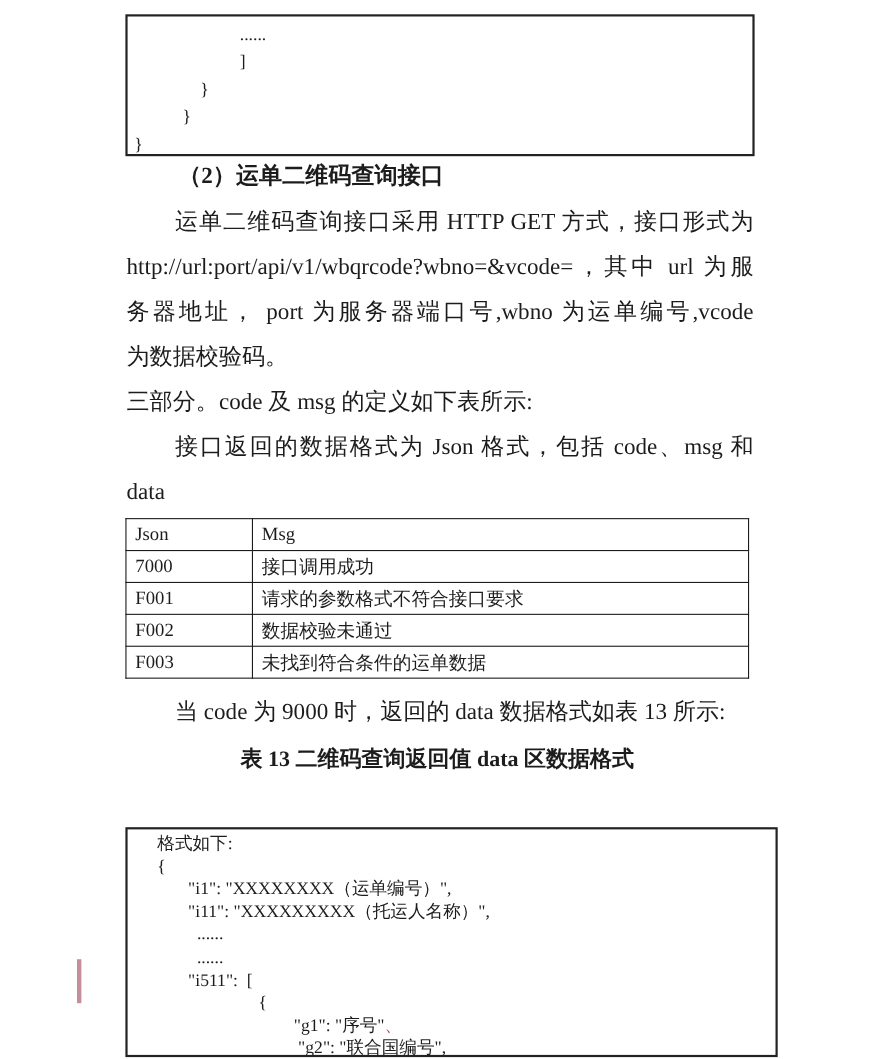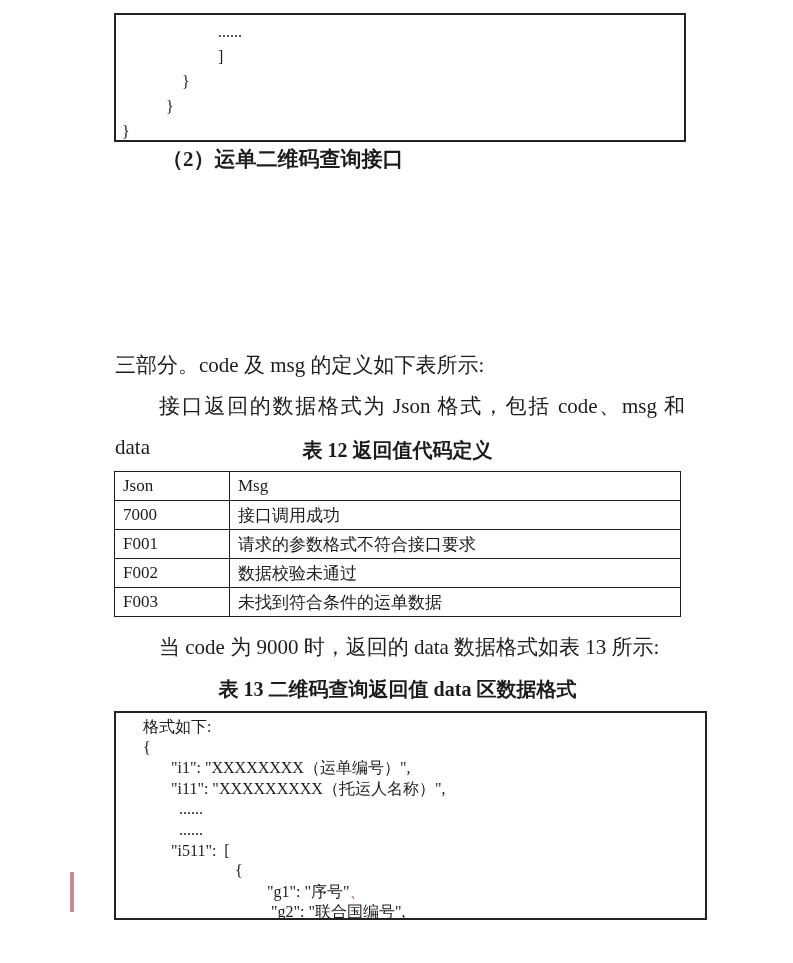--- a/index.html
+++ b/index.html
@@ -13,21 +13,21 @@
   
   .code-box{
     position:absolute;left:114px;width:562px;
     border:2px solid #222;background:#fff;
     padding:4px 0 0 6px;box-sizing:content-box;
     font-size:16px;white-space:pre;overflow:hidden;
   }
   .code-box .cline{white-space:pre;}
   #topBox{top:13px;height:121px;}
   #topBox .cline{line-height:25px;height:25px;}
-  #bottomBox{top:711px;height:201px;padding-left:27px;}
+  #bottomBox{top:752px;height:201px;padding-left:27px;}
   #bottomBox .cline{line-height:20.6px;height:20.6px;}
   .red-mark{color:#b05558;}
 
   
   .heading{
     position:absolute;left:114px;top:145px;width:568px;
     font-size:21px;font-weight:bold;padding-left:48px;box-sizing:border-box;
   }
 
   
@@ -75,26 +75,31 @@
 </style>
 </head>
 <body>
 
 <div class="page">
 
   <div class="code-box" id="topBox"><div class="cline">                        ......</div><div class="cline">                        ]</div><div class="cline">               }</div><div class="cline">           }</div><div class="cline">}</div></div>
 
   <div class="heading">（2）运单二维码查询接口</div>
 
+  <div class="para" id="p1">
+      <div class="line just ind">运单二维码查询接口采用 HTTP GET 方式，接口形式为</div>
+      <div class="line just">http://url:port/api/v1/wbqrcode?wbno=&amp;vcode=，其中 url 为服</div>
+      <div class="line just">务器地址， port 为服务器端口号,wbno  为运单编号,vcode</div>
+      <div class="line">为数据校验码。</div>
+    </div>
   <div class="para" id="p2">
       <div class="line">三部分。code 及 msg 的定义如下表所示:</div>
       <div class="line just ind">接口返回的数据格式为 Json 格式，包括 code、msg 和 data</div>
     </div>
 
-  <div class="tbl-title" id="t12cap">表 12 返回值代码定义</div>
 
   <table class="codes" id="t12">
     <tbody>
         <tr>
           <td class="c1">Json</td>
           <td class="c2">Msg</td>
         </tr>
         <tr>
           <td class="c1">7000</td>
           <td class="c2">接口调用成功</td>

